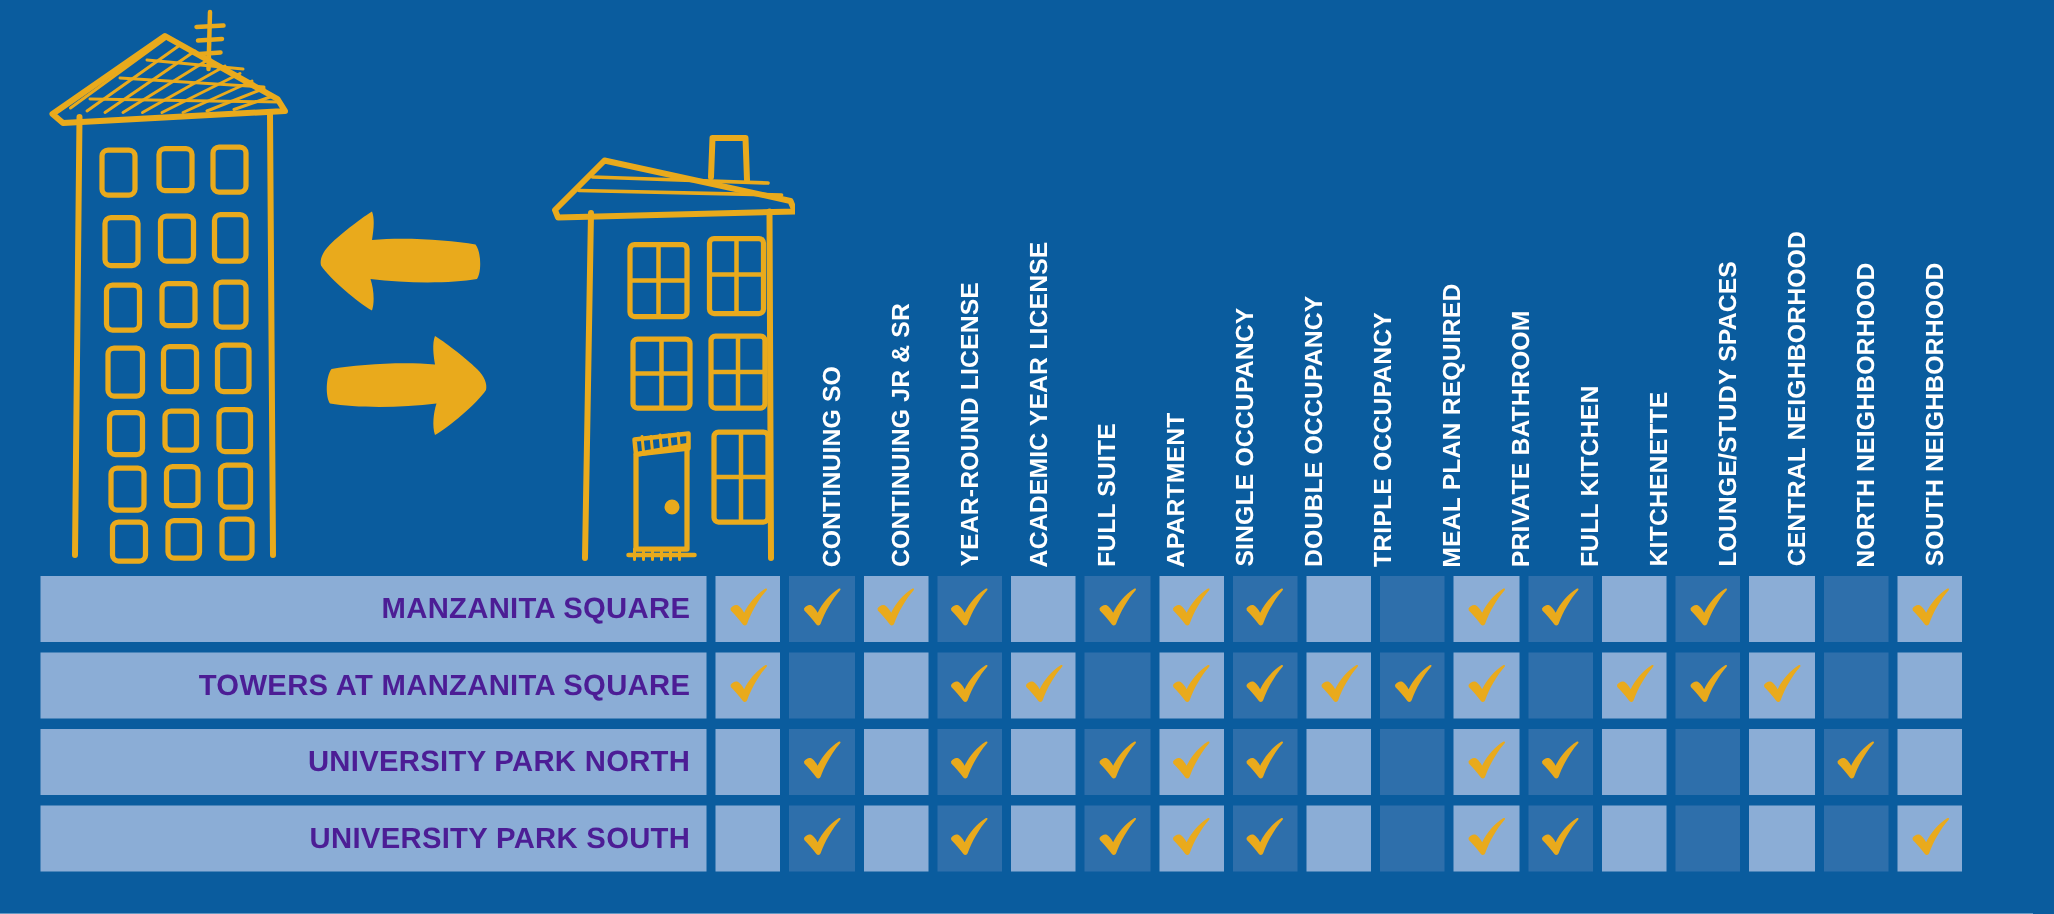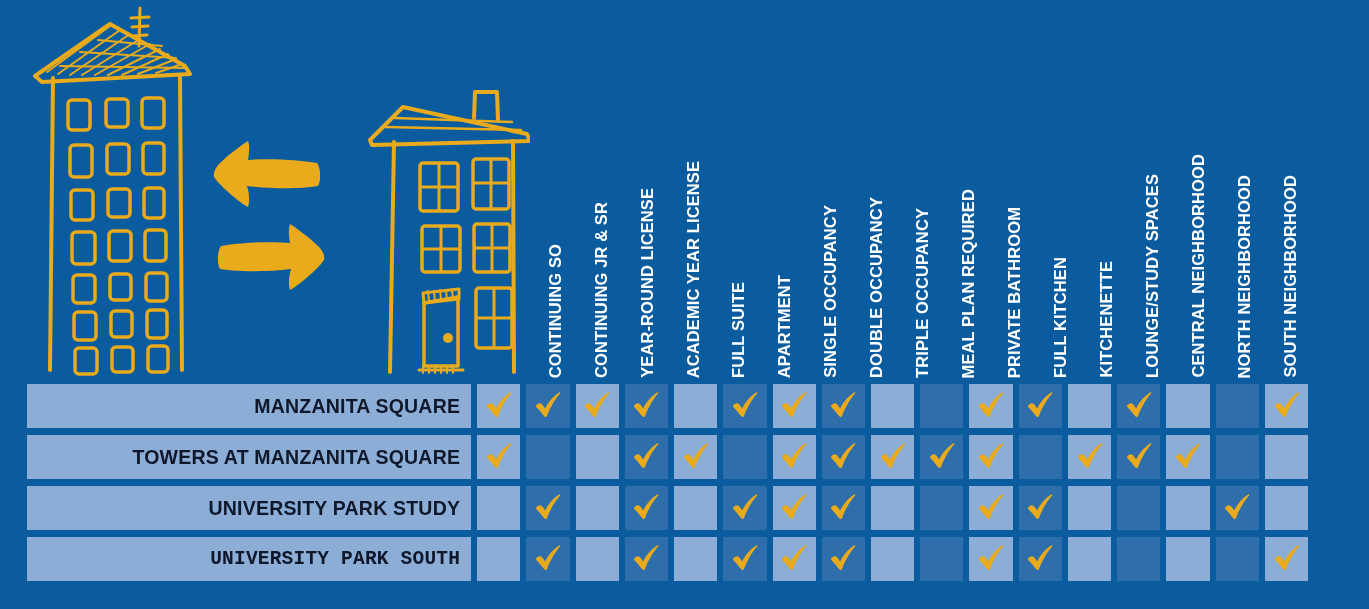--- a/index.html
+++ b/index.html
@@ -73,26 +73,26 @@
     top: 384px;
     width: 1281px;
   }
   .row {
     display: flex;
     flex-direction: row;
     align-items: stretch;
     margin-bottom: 7px;
     height: 44px;
   }
-  .row:last-child { margin-bottom: 4px; font-family: Liberation Mono, monospace; }
+  .row:last-child { margin-bottom: 4px; }
 
   .row-label {
     width: 502px;
     background: #8badd6;
-    color: #0f172a;
+    color: #4c1d95;
     font-size: 19.5px;
     font-weight: bold;
     letter-spacing: 0.2px;
     display: flex;
     align-items: center;
     justify-content: flex-end;
     padding-right: 11px;
     box-sizing: border-box;
     margin-right: 6px;
   }
@@ -459,21 +459,21 @@
             <path fill="#e9aa1c" d="M3.2 15.6 C4.6 13.6 6.6 12.6 8.4 13.3 C10.0 14.0 11.6 16.3 12.9 18.6 C16.2 12.0 21.6 5.6 27.8 1.6 C28.8 1.1 29.6 1.6 28.9 2.6 C23.3 8.9 18.0 18.2 15.1 26.3 C14.6 27.8 13.0 28.2 12.0 27.0 C9.4 23.6 6.0 19.4 3.4 17.0 Z"></path>
           </svg>
         </div>
         <div class="cell">
           <svg class="check hidden" viewBox="0 0 32 32" xmlns="http://www.w3.org/2000/svg">
             <path fill="#e9aa1c" d="M3.2 15.6 C4.6 13.6 6.6 12.6 8.4 13.3 C10.0 14.0 11.6 16.3 12.9 18.6 C16.2 12.0 21.6 5.6 27.8 1.6 C28.8 1.1 29.6 1.6 28.9 2.6 C23.3 8.9 18.0 18.2 15.1 26.3 C14.6 27.8 13.0 28.2 12.0 27.0 C9.4 23.6 6.0 19.4 3.4 17.0 Z"></path>
           </svg>
         </div>
       </div>
       <div class="row">
-        <div class="row-label">UNIVERSITY PARK STUDY</div>
+        <div class="row-label">UNIVERSITY PARK NORTH</div>
         <div class="cell">
           <svg class="check hidden" viewBox="0 0 32 32" xmlns="http://www.w3.org/2000/svg">
             <path fill="#e9aa1c" d="M3.2 15.6 C4.6 13.6 6.6 12.6 8.4 13.3 C10.0 14.0 11.6 16.3 12.9 18.6 C16.2 12.0 21.6 5.6 27.8 1.6 C28.8 1.1 29.6 1.6 28.9 2.6 C23.3 8.9 18.0 18.2 15.1 26.3 C14.6 27.8 13.0 28.2 12.0 27.0 C9.4 23.6 6.0 19.4 3.4 17.0 Z"></path>
           </svg>
         </div>
         <div class="cell alt">
           <svg class="check" viewBox="0 0 32 32" xmlns="http://www.w3.org/2000/svg">
             <path fill="#e9aa1c" d="M3.2 15.6 C4.6 13.6 6.6 12.6 8.4 13.3 C10.0 14.0 11.6 16.3 12.9 18.6 C16.2 12.0 21.6 5.6 27.8 1.6 C28.8 1.1 29.6 1.6 28.9 2.6 C23.3 8.9 18.0 18.2 15.1 26.3 C14.6 27.8 13.0 28.2 12.0 27.0 C9.4 23.6 6.0 19.4 3.4 17.0 Z"></path>
           </svg>
         </div>

